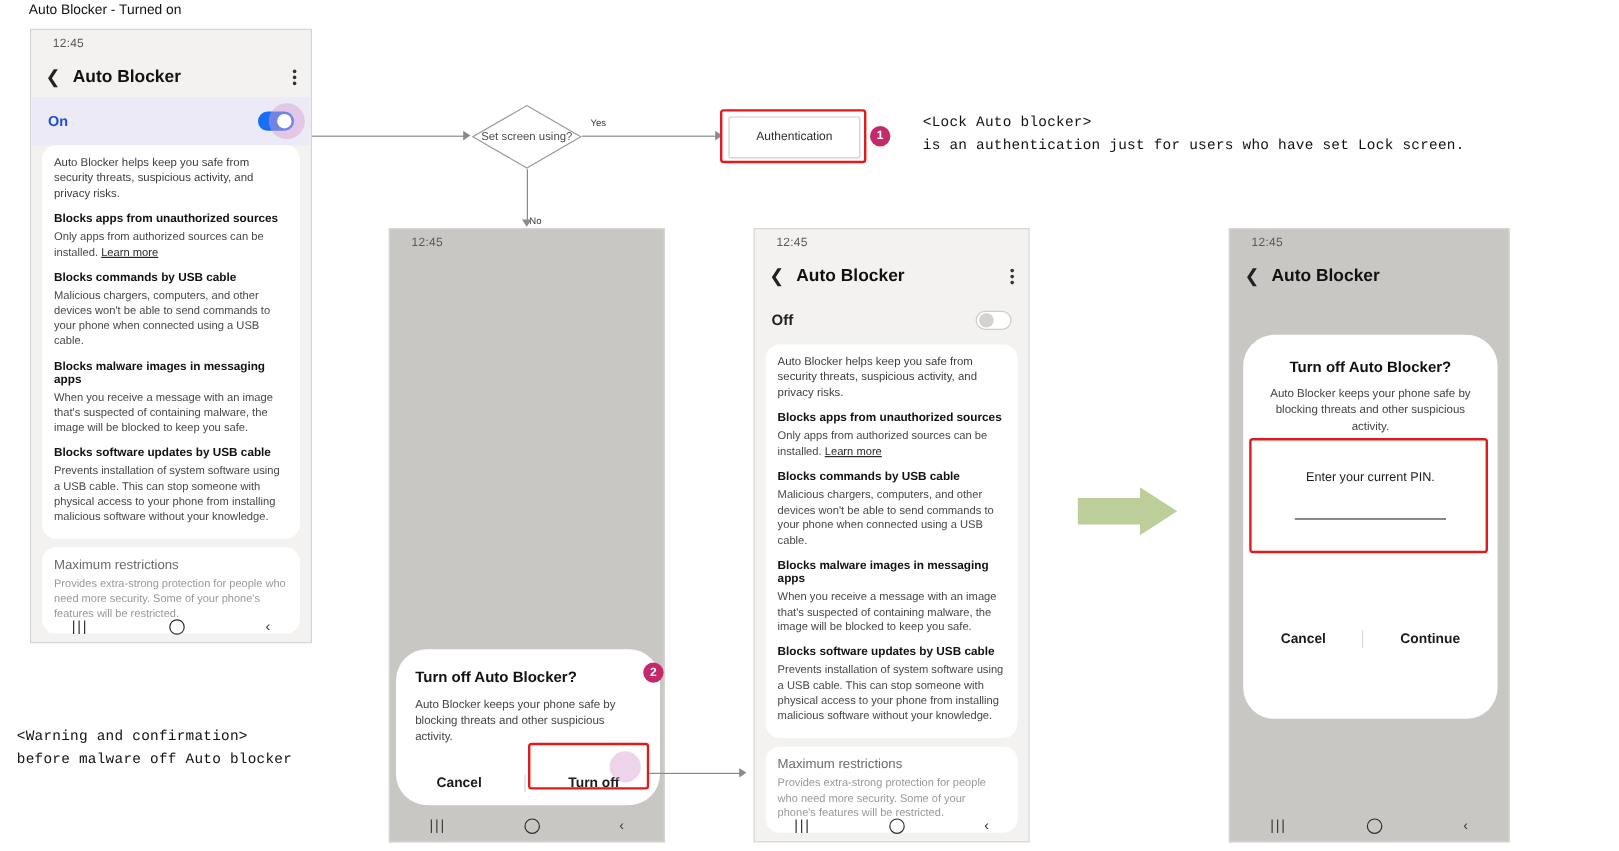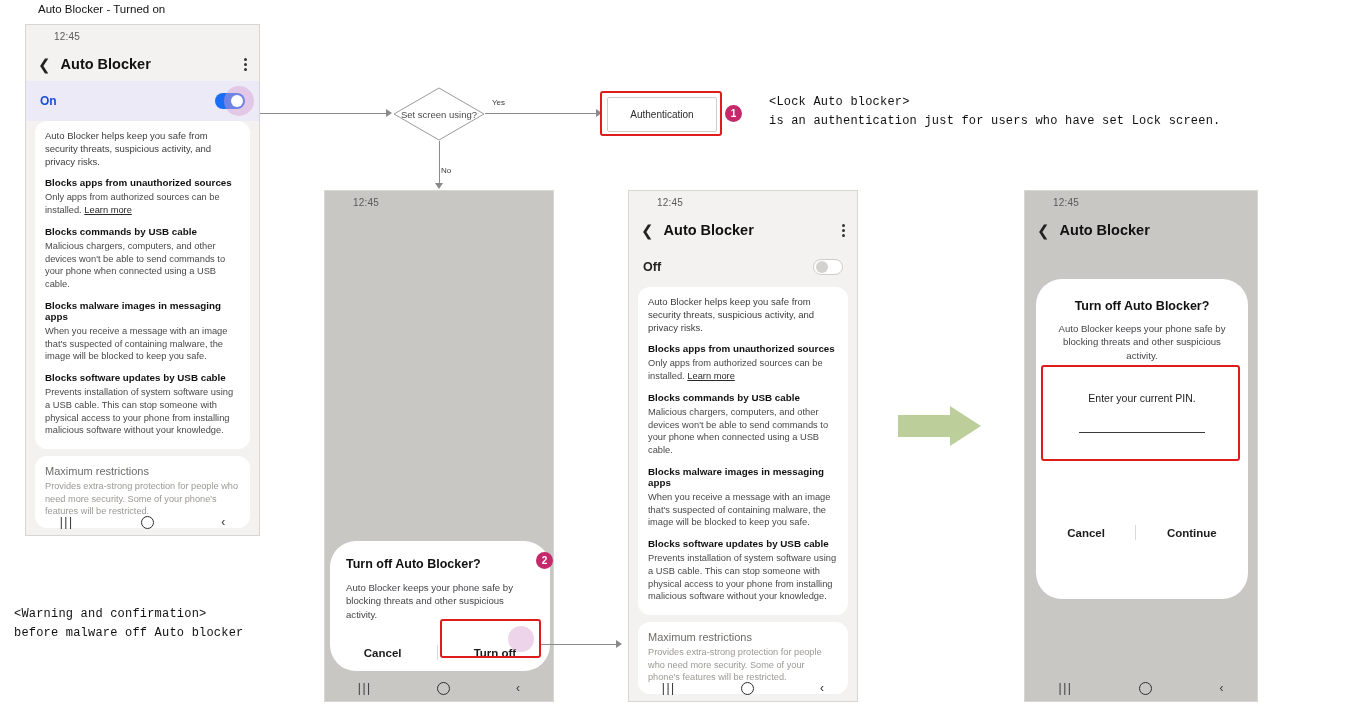--- a/index.html
+++ b/index.html
@@ -24,21 +24,21 @@
     border: 1px solid #d8d6d2;
     box-sizing: border-box;
     overflow: hidden;
   }
   .status-bar {
     height: 22px;
     font-size: 10px;
     color: #5a5a5a;
     display: flex;
     align-items: center;
-    padding-left: 28px;
+    padding-left: 18px;
     letter-spacing: .2px;
   }
   .app-bar {
     height: 34px;
     display: flex;
     align-items: center;
     padding: 0 12px;
     gap: 10px;
   }
   .app-bar .back {
@@ -254,21 +254,21 @@
     background: #3b3b3b;
   }
   .conn {
     position: absolute;
     background: #8a8a8a;
   }
 </style>
 </head>
 <body>
 
-<div class="abs caption-top" style="left:38px; top:3px;">Auto Blocker - Turned on</div>
+<div class="abs caption-top" style="left:24px; top:3px;">Auto Blocker - Turned on</div>
 
 <div class="phone" style="left:25px; top:24px; width:235px; height:512px;">
   <div class="status-bar">12:45</div>
   <div class="app-bar">
     <span class="back">❮</span>
     <span class="title">Auto Blocker</span>
     <span class="kebab">
         <i></i>
         <i></i>
         <i></i>
@@ -313,21 +313,21 @@
 <div class="abs" style="left:386px; top:109px; width:0;height:0;border-left:6px solid #8a8a8a;border-top:4px solid transparent;border-bottom:4px solid transparent;"></div>
 
 <div class="diamond" style="left:393px; top:87px;">
   <svg width="92" height="54" viewBox="0 0 92 54">
     <polygon points="46,1 91,27 46,53 1,27" fill="#ffffff" stroke="#9b9b9b" stroke-width="1"></polygon>
   </svg>
   <span>Set screen using?</span>
 </div>
 
 <div class="flow-label" style="left:492px; top:98px;">Yes</div>
-<div class="flow-label" style="left:441px; top:166px;">No</div>
+<div class="flow-label" style="left:441px; top:180px;">No</div>
 
 <div class="conn" style="left:485px; top:113px; width:115px; height:1px;"></div>
 <div class="abs" style="left:596px; top:109px; width:0;height:0;border-left:6px solid #8a8a8a;border-top:4px solid transparent;border-bottom:4px solid transparent;"></div>
 
 <div class="conn" style="left:439px; top:141px; width:1px; height:44px;"></div>
 <div class="abs" style="left:435px; top:183px; width:0;height:0;border-top:6px solid #8a8a8a;border-left:4px solid transparent;border-right:4px solid transparent;"></div>
 
 <div class="auth-box" style="left:607px; top:97px; width:108px; height:33px;">
   <span>Authentication</span>
 </div>

